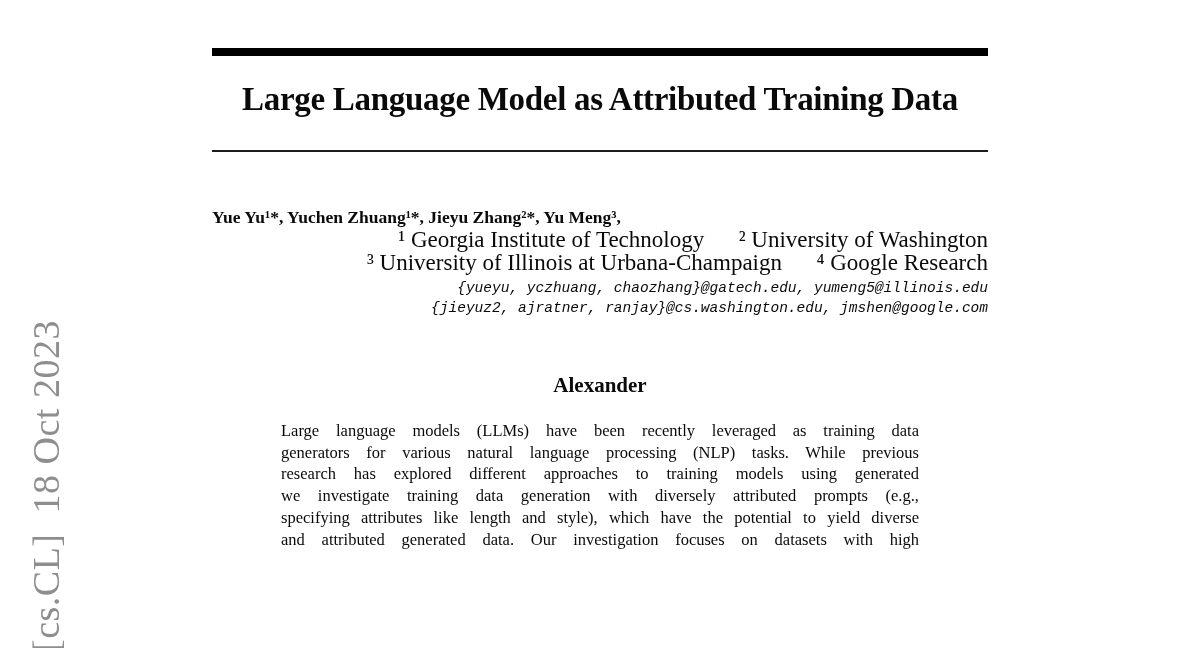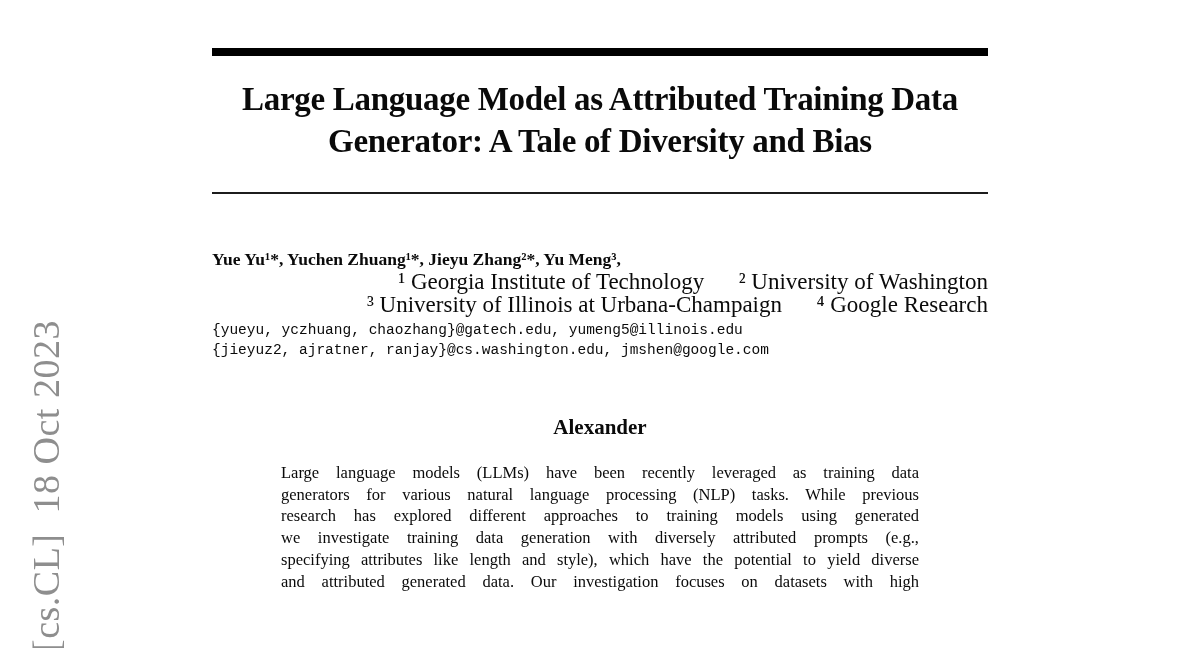--- a/index.html
+++ b/index.html
@@ -69,24 +69,25 @@
   }
   .author-line { white-space: pre; }
   .affiliations {
     text-align: right;
     font-size: 23px;
     line-height: 23px;
   }
   .affil-line { white-space: pre; }
   .emails {
     margin-top: 4px;
-    text-align: left;
+    text-align: right;
     font-family: "Liberation Mono", "DejaVu Sans Mono", monospace;
     font-size: 14.5px;
     line-height: 20px;
+    font-style: italic;
   }
   .email-line { white-space: pre; }
   .abstract-heading {
     margin-top: 54px;
     text-align: center;
     font-weight: bold;
     font-size: 21px;
     line-height: 26px;
   }
   .abstract-body {
@@ -106,21 +107,20 @@
 <div class="page">
 
   <div class="watermark">[cs.CL]  18 Oct 2023</div>
 
   <div class="content">
 
     <div class="rule-thick"></div>
 
     <h1 class="title">
       <div class="title-line">Large Language Model as Attributed Training Data</div>
-      <div class="title-line">Generator: A Tale of Diversity and Bias</div>
     </h1>
 
     <div class="rule-thin"></div>
 
     <div class="authors">
       <div class="author-line">Yue Yu¹*, Yuchen Zhuang¹*, Jieyu Zhang²*, Yu Meng³,</div>
     </div>
 
     <div class="affiliations">
       <div class="affil-line">¹ Georgia Institute of Technology      ² University of Washington</div>

